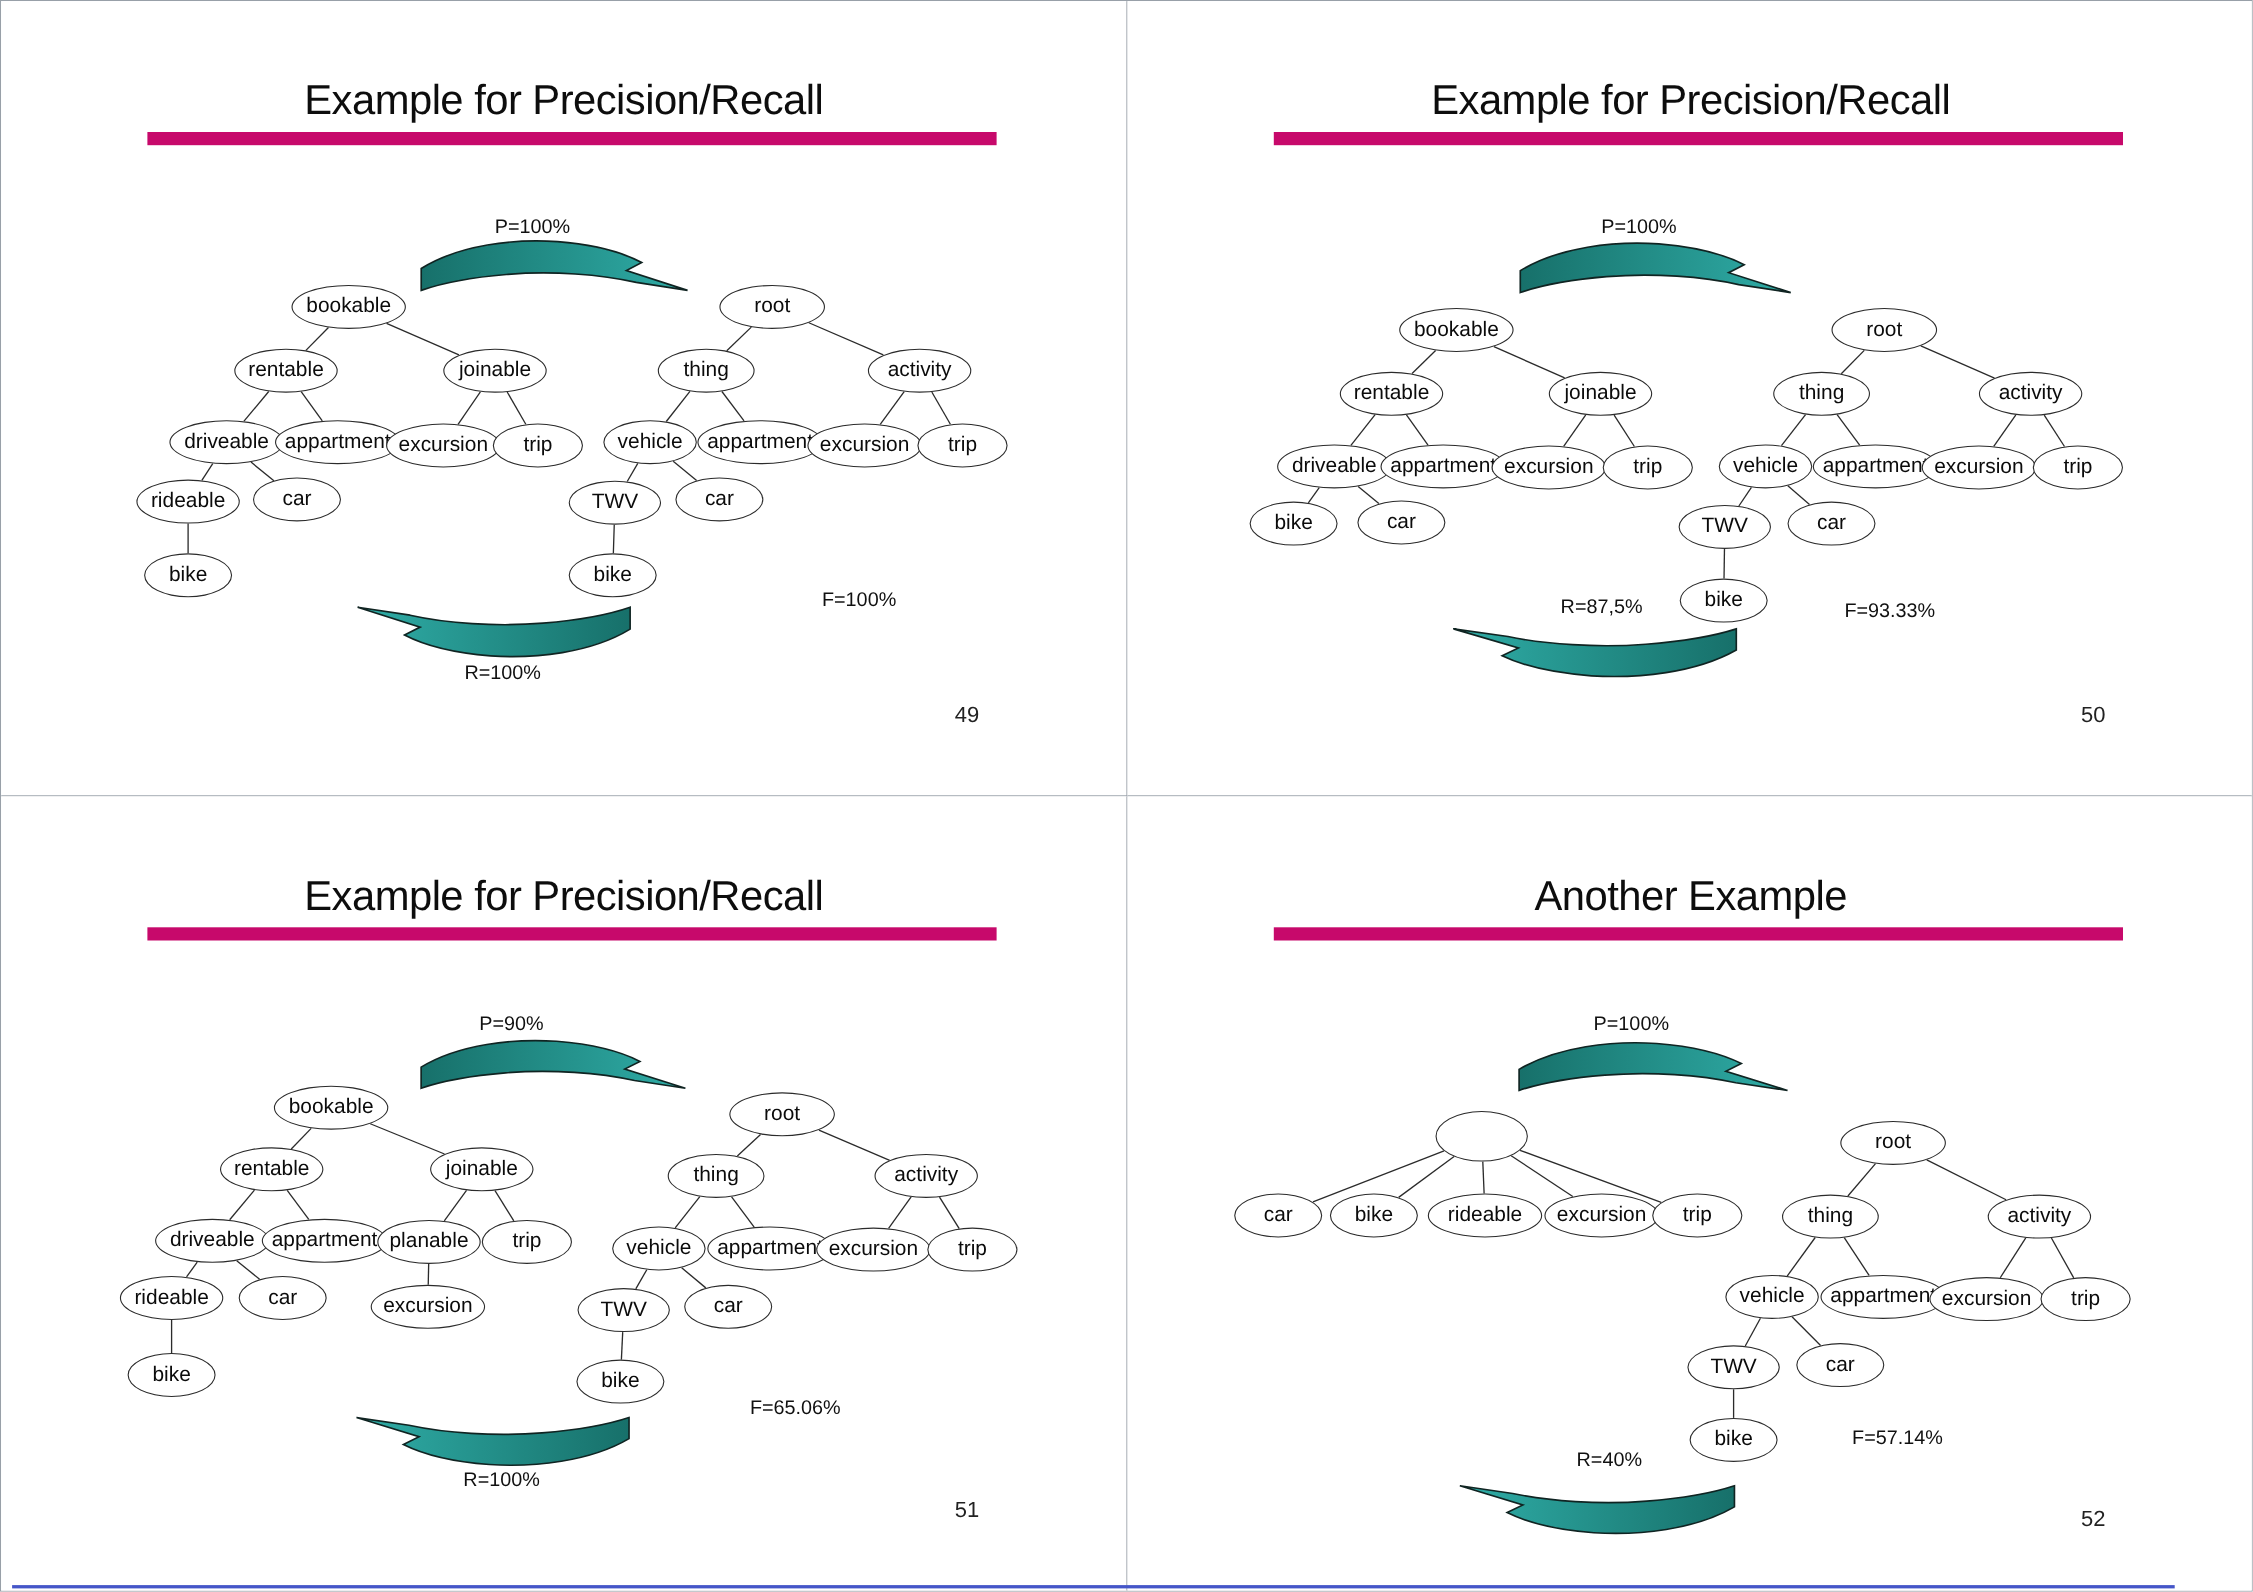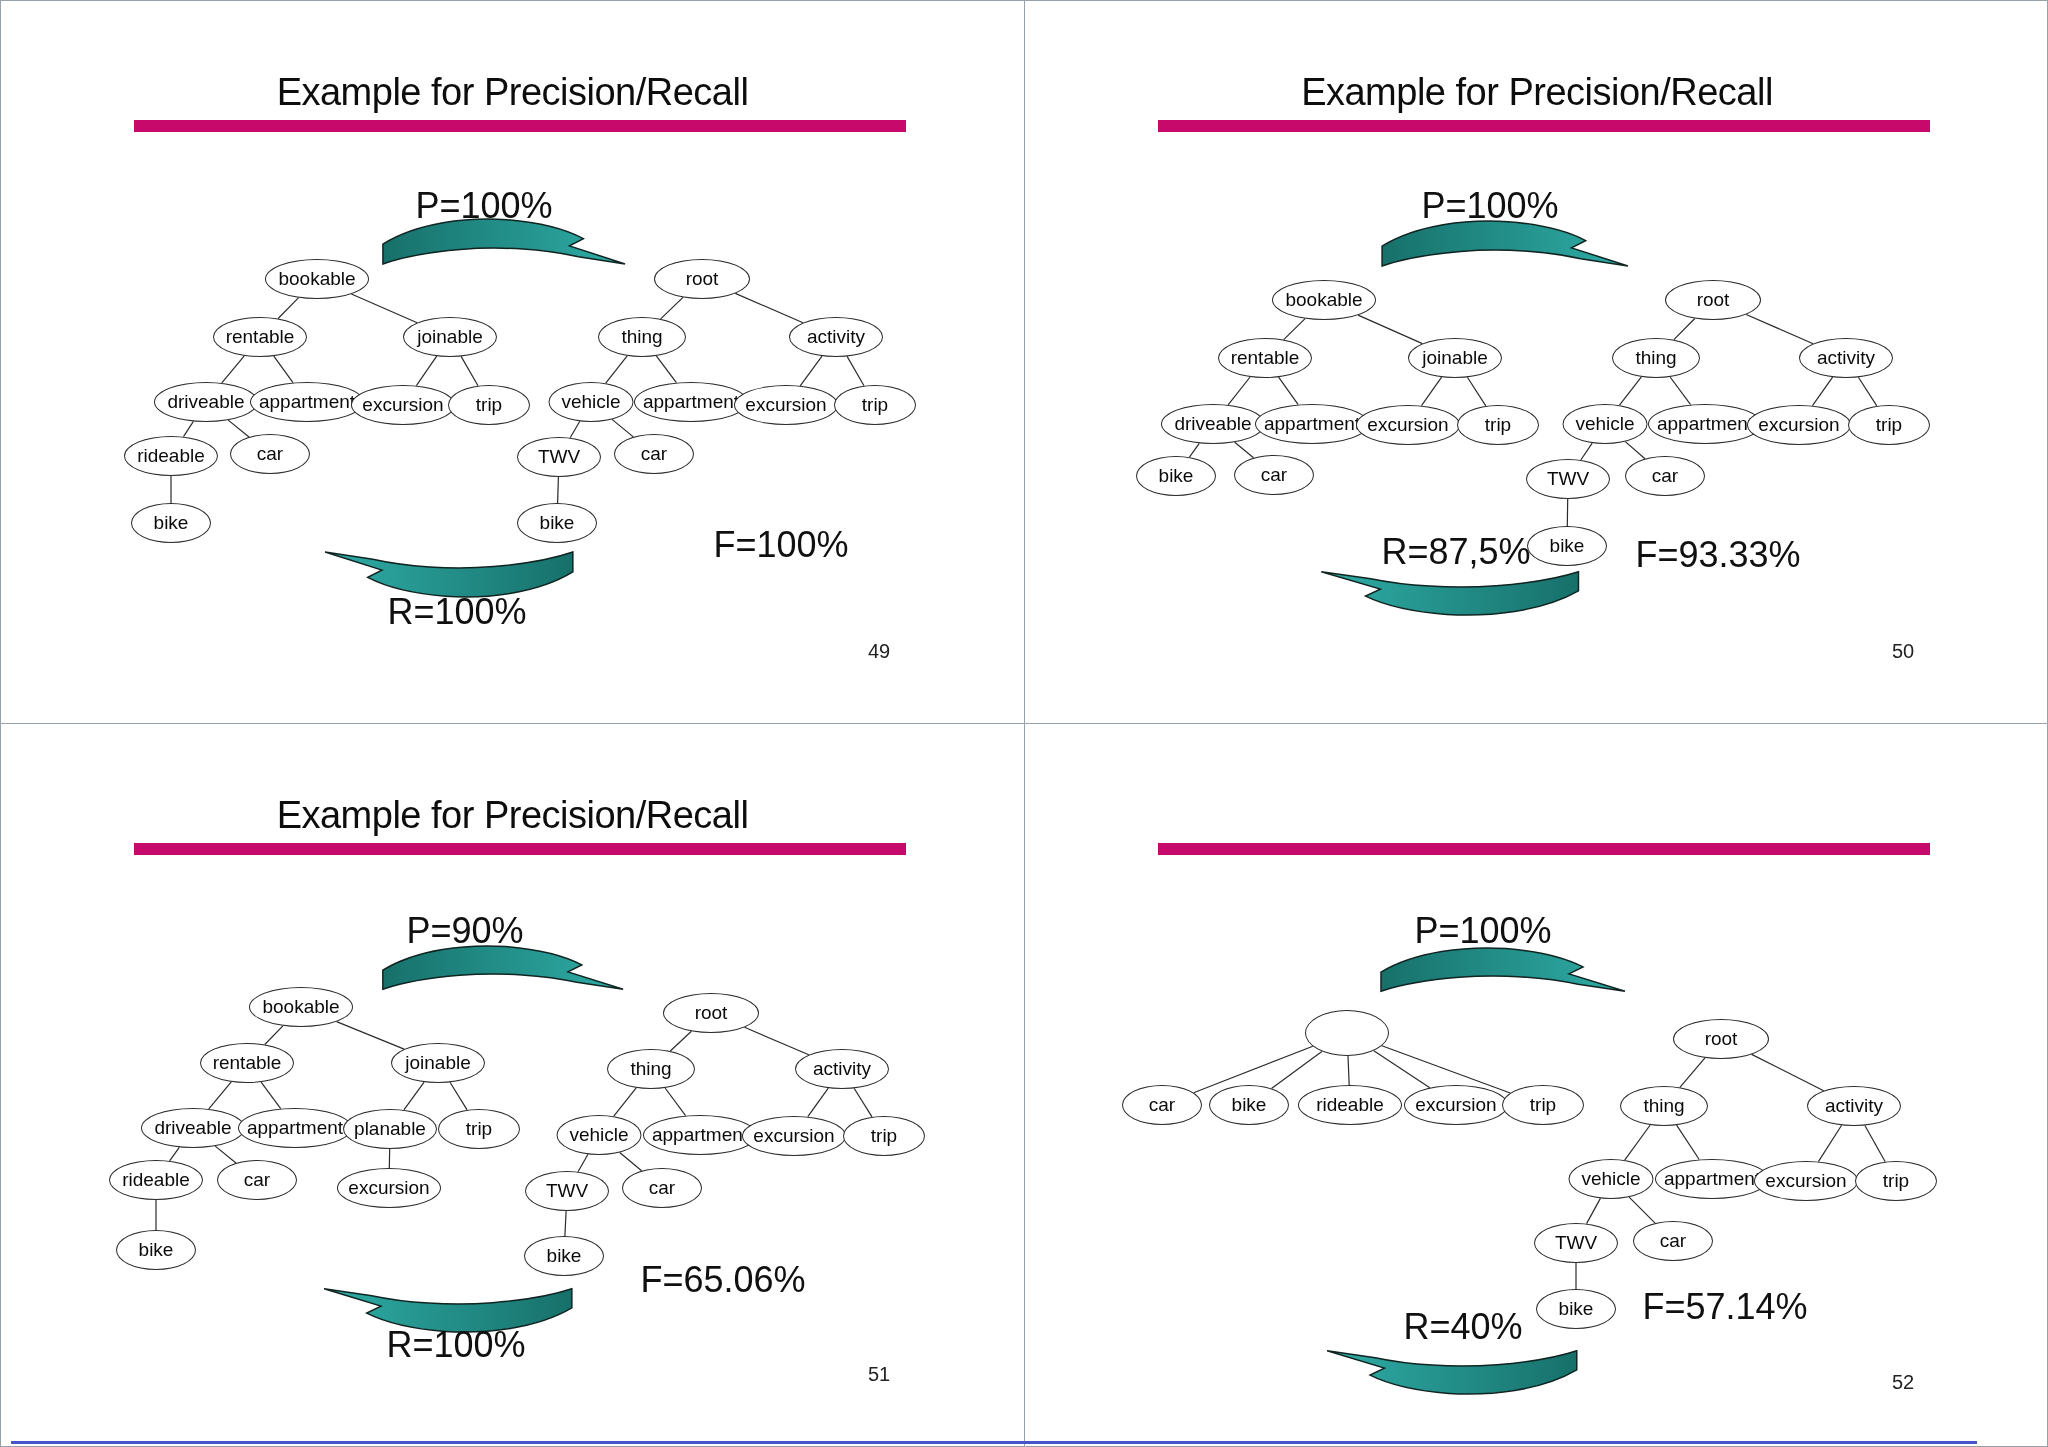--- a/index.html
+++ b/index.html
@@ -4,21 +4,21 @@
 <style>
   html,body{margin:0;padding:0;background:#e9e9e9;font-family:"Liberation Sans",sans-serif;}
   .stage{position:relative;width:2048px;height:1447px;background:#ffffff;
          border:1px solid #98a0a8;box-sizing:border-box;overflow:hidden;}
   .slide{position:absolute;width:1024px;height:723px;background:#fff;box-sizing:border-box;}
   .bR{border-right:1px solid #98a0a8;}
   .bB{border-bottom:1px solid #98a0a8;}
   .title{position:absolute;left:0;right:0;top:70px;text-align:center;
          font-size:38px;font-weight:normal;color:#0d0d0d;letter-spacing:-0.5px;}
   .rule{position:absolute;left:133px;top:119px;width:772px;height:12px;background:#c7096b;}
-  .metric{position:absolute;transform:translate(-50%,-50%);font-size:36px;color:#101010;white-space:nowrap;}
+  .metric{position:absolute;transform:translate(-50%,-50%);font-size:18px;color:#101010;white-space:nowrap;}
   .page{position:absolute;transform:translate(-50%,-50%);font-size:20px;color:#222;}
   .diagram{position:absolute;left:0;top:0;width:1024px;height:723px;}
   .node{position:absolute;transform:translate(-50%,-50%);border:1.4px solid #2b2b2b;border-radius:50%;
         background:#fff;display:flex;align-items:center;justify-content:center;
         font-size:19px;color:#0b0b0b;box-sizing:border-box;white-space:nowrap;padding-bottom:1px;}
   .footer-line{position:absolute;left:10px;right:70px;bottom:2px;height:3px;background:#4556c8;}
 </style>
 </head>
 <body>
 
@@ -213,20 +213,21 @@
       <div class="node" style="left: 598px; top: 411px; width: 85px; height: 40px;">vehicle</div>
       <div class="node" style="left: 699px; top: 411px; width: 114px; height: 40px;">appartment</div>
       <div class="node" style="left: 793px; top: 412px; width: 104px; height: 40px;">excursion</div>
       <div class="node" style="left: 883px; top: 412px; width: 82px; height: 40px;">trip</div>
       <div class="node" style="left: 566px; top: 467px; width: 84px; height: 40px;">TWV</div>
       <div class="node" style="left: 661px; top: 464px; width: 80px; height: 40px;">car</div>
       <div class="node" style="left: 563px; top: 532px; width: 80px; height: 40px;">bike</div>
     </section>
 
   <section class="slide" style="left: 1024px; top: 723px;">
+    <div class="title">Another Example</div>
     <div class="rule" style="background: rgb(199, 9, 107);"></div>
     <svg class="diagram" viewBox="0 0 1024 723">
         <defs>
           <linearGradient id="gp3" x1="0" y1="0" x2="1" y2="0">
             <stop offset="0" stop-color="#17706a"></stop>
             <stop offset="1" stop-color="#2fada7"></stop>
           </linearGradient>
           <linearGradient id="gr3" x1="0" y1="0" x2="1" y2="0">
             <stop offset="0" stop-color="#2fada7"></stop>
             <stop offset="1" stop-color="#17706a"></stop>

